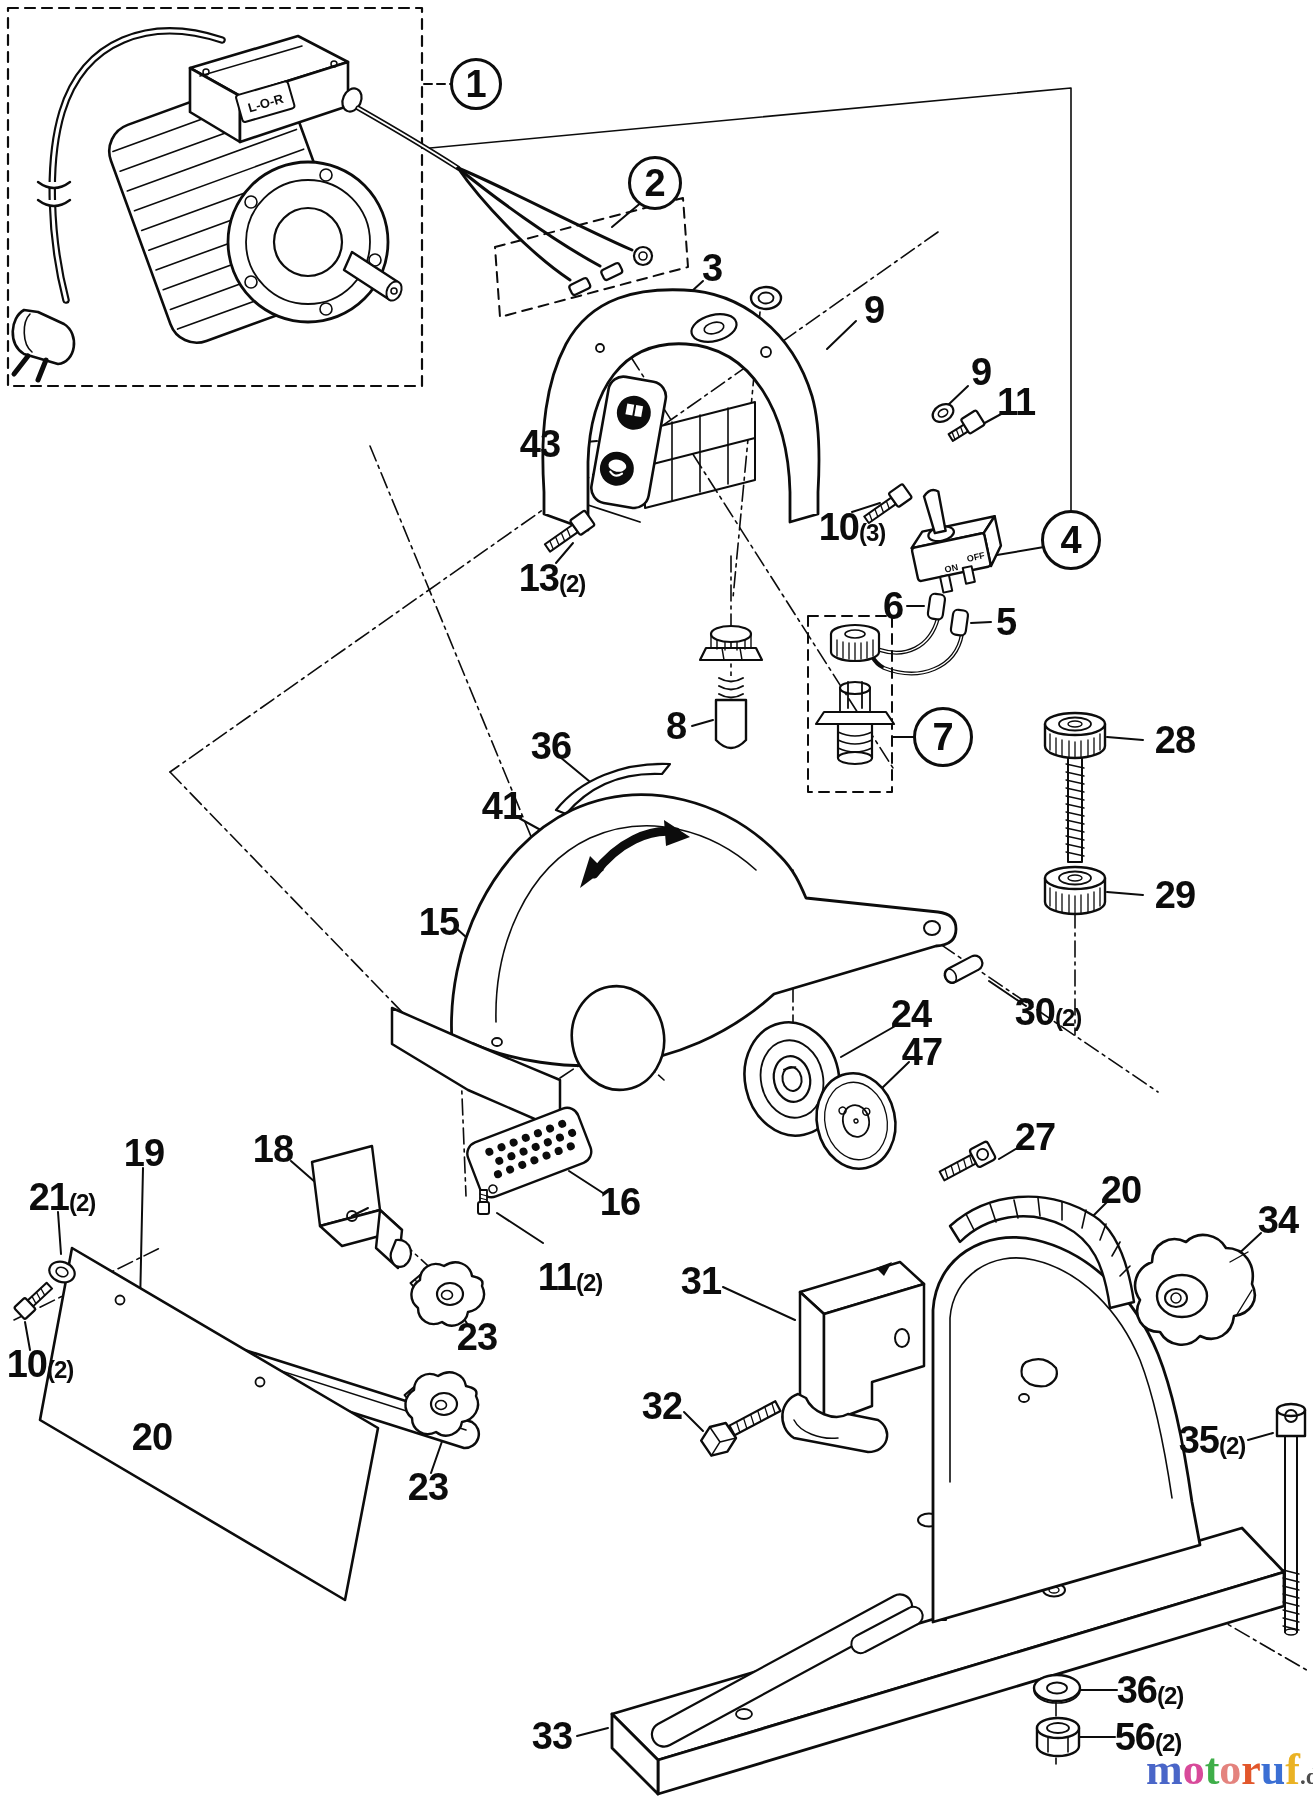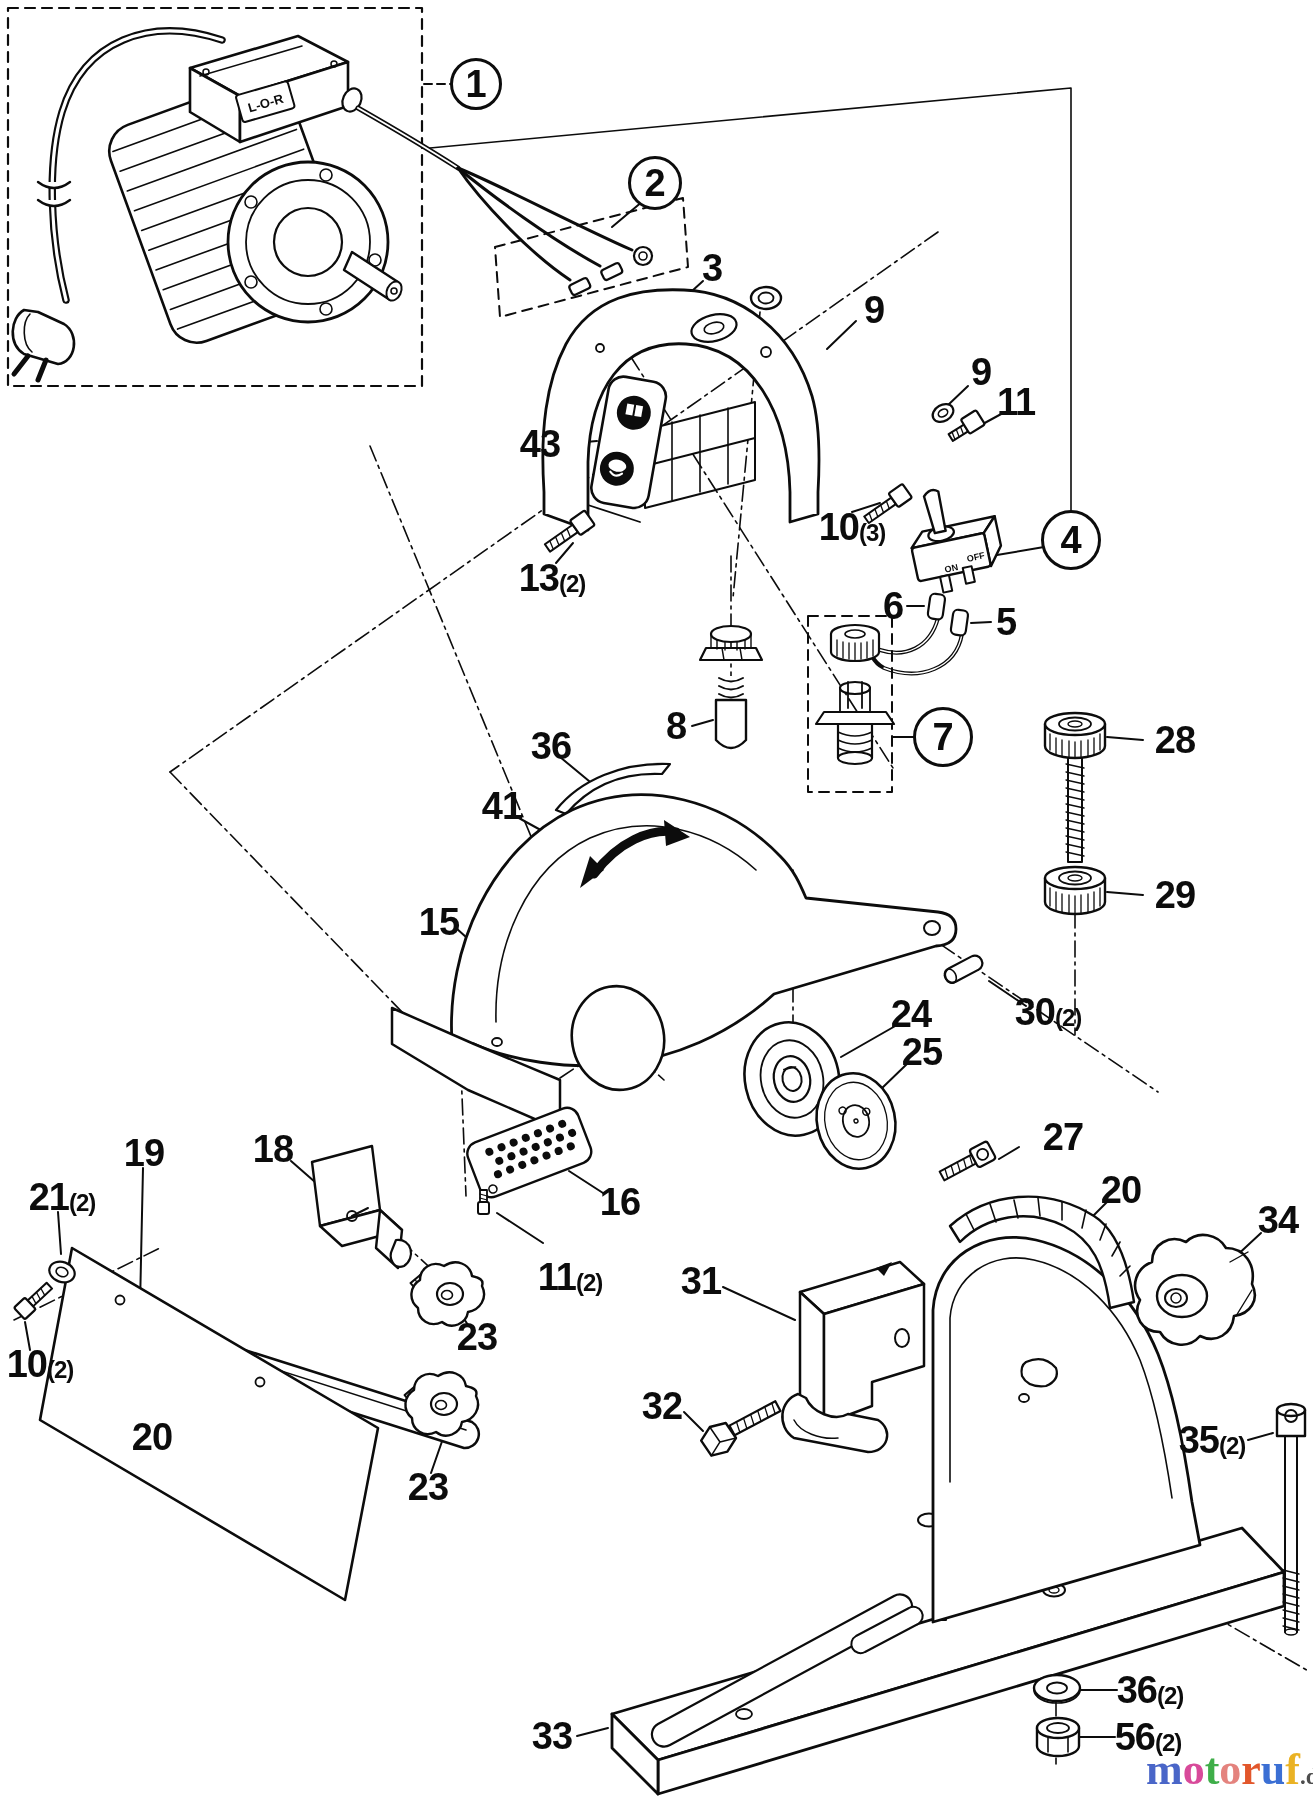--- a/index.html
+++ b/index.html
@@ -466,22 +466,22 @@
       <div class="plabel" style="left: 893px; top: 606px;"><span>6</span></div>
       <div class="plabel" style="left: 1006px; top: 622px;"><span>5</span></div>
       <div class="plabel" style="left: 676px; top: 726px;"><span>8</span></div>
       <div class="plabel" style="left: 1175px; top: 740px;"><span>28</span></div>
       <div class="plabel" style="left: 1175px; top: 895px;"><span>29</span></div>
       <div class="plabel" style="left: 551px; top: 746px;"><span>36</span></div>
       <div class="plabel" style="left: 502px; top: 806px;"><span>41</span></div>
       <div class="plabel" style="left: 439px; top: 922px;"><span>15</span></div>
       <div class="plabel" style="left: 1048px; top: 1012px;"><span>30</span><span class="qty">(2)</span></div>
       <div class="plabel" style="left: 911px; top: 1014px;"><span>24</span></div>
-      <div class="plabel" style="left: 922px; top: 1052px;"><span>25</span></div>
-      <div class="plabel" style="left: 1035px; top: 1137px; margin-left: 28px;"><span>27</span></div>
+      <div class="plabel" style="left: 922px; top: 1052px;"><span>47</span></div>
+      <div class="plabel" style="left: 1035px; top: 1137px;"><span>27</span></div>
       <div class="plabel" style="left: 1121px; top: 1190px;"><span>20</span></div>
       <div class="plabel" style="left: 1278px; top: 1220px;"><span>34</span></div>
       <div class="plabel" style="left: 620px; top: 1202px;"><span>16</span></div>
       <div class="plabel" style="left: 570px; top: 1251px; margin-top: 26px;"><span>11</span><span class="qty">(2)</span></div>
       <div class="plabel" style="left: 273px; top: 1149px; text-align: center;"><span>18</span></div>
       <div class="plabel" style="left: 144px; top: 1153px;"><span>19</span></div>
       <div class="plabel" style="left: 62px; top: 1197px;"><span>21</span><span class="qty">(2)</span></div>
       <div class="plabel" style="left: 40px; top: 1364px;"><span>10</span><span class="qty">(2)</span></div>
       <div class="plabel" style="left: 152px; top: 1437px;"><span>20</span></div>
       <div class="plabel" style="left: 477px; top: 1337px;"><span>23</span></div>

